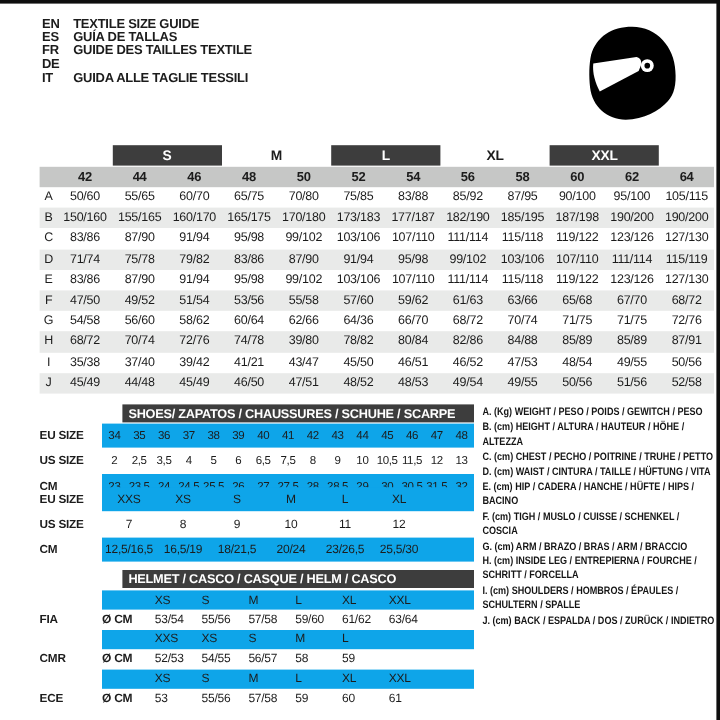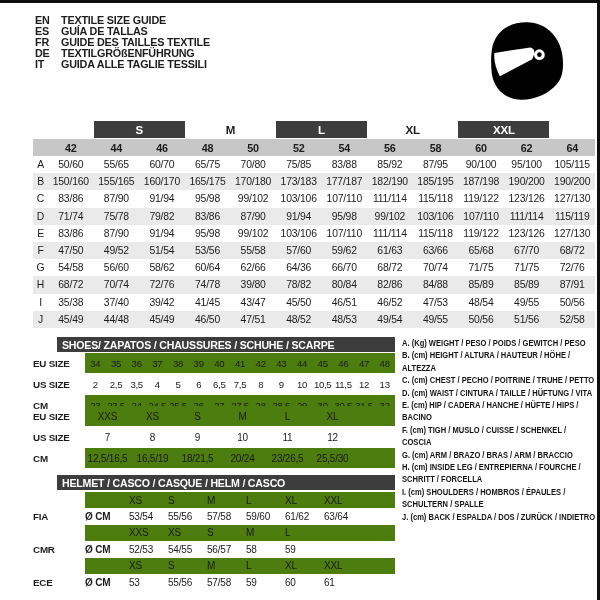--- a/index.html
+++ b/index.html
@@ -4,46 +4,46 @@
 <style>
   *{box-sizing:border-box;margin:0;padding:0}
   html,body{background:#fff}
   body{width:600px;height:600px;font-family:"Liberation Sans",sans-serif;color:#1c1c1c}
   .page{position:relative;width:600px;height:600px;background:#fff;overflow:hidden}
   .top-rule{position:absolute;left:0;top:0;width:600px;height:3px;background:#0e0e0e}
   .right-rule{position:absolute;right:0;top:0;width:3px;height:600px;background:#0e0e0e}
 
   
   .lang-list{position:absolute;left:35px;top:14px}
-  .lang-row{display:flex;height:11.2px;align-items:center;font-weight:bold;font-size:10.8px;letter-spacing:-0.2px;white-space:nowrap}
+  .lang-row{display:flex;height:11.2px;align-items:flex-start;font-weight:bold;font-size:10.8px;letter-spacing:-0.2px;white-space:nowrap}
   .lang-code{width:26px;flex:0 0 26px}
 
   
   .helmet-badge{position:absolute;left:480px;top:16px;width:90px;height:90px}
   .helmet-badge svg{width:100%;height:100%;display:block}
 
   
   .main-table{position:absolute;left:33px;top:121px;width:562px;font-size:10.4px;letter-spacing:-0.2px}
   .mt-grid{display:grid;grid-template-columns:15px repeat(12,1fr)}
   .mt-bars{height:17px;margin-bottom:1px}
   .size-bar{grid-row:1;display:flex;align-items:center;justify-content:center;font-weight:bold;font-size:11.5px}
   .size-bar.dark{background:#3d3d3d;color:#fff}
   .mt-nums{height:17px;background:#c6c7c6;font-weight:bold;font-size:10.8px}
   .mt-nums>div,.mt-cell,.mt-letter{display:flex;align-items:center;justify-content:center;white-space:nowrap}
   .mt-row{height:17.2px}
   .mt-rows>.mt-row:nth-child(even){background:#e9eae9}
 
   
   .section{position:absolute;left:33px;width:362px;font-size:10px;letter-spacing:-0.2px}
-  .sec-title{margin-left:24px;height:15px;background:#3d3d3d;color:#fff;font-weight:bold;
+  .sec-title{margin-left:69px;height:15px;background:#3d3d3d;color:#fff;font-weight:bold;
              font-size:10.6px;display:flex;align-items:center;padding-left:5px;white-space:nowrap}
   .sec-row{display:flex;height:20px;margin-top:1px}
   .sec-label{width:52px;flex:0 0 52px;font-weight:bold;font-size:9.8px;display:flex;align-items:center}
   .sec-band{flex:1;display:grid}
-  .sec-band.shaded{background:#4d7c0f}
+  .sec-band.shaded{background:#0ea5e9}
   .sec-cell{display:flex;align-items:center;justify-content:center;white-space:nowrap}
   .sec-cell.left{justify-content:flex-start}
   .sec-cell.unit{font-weight:bold}
   .shoes-grid{grid-template-columns:repeat(15,1fr);font-size:9.6px;letter-spacing:-0.3px}
   .gloves-grid{grid-template-columns:repeat(6,45px)}
   .helmet-grid{grid-template-columns:44px repeat(6,39px)}
   .helmet-rows .sec-row{height:16.4px;margin-top:0}
   .helmet-rows{margin-top:2px}
 
   
@@ -66,21 +66,20 @@
       <div class="lang-row">
         <span class="lang-code">ES</span>
         <span>GUÍA DE TALLAS</span>
       </div>
       <div class="lang-row">
         <span class="lang-code">FR</span>
         <span>GUIDE DES TAILLES TEXTILE</span>
       </div>
       <div class="lang-row">
         <span class="lang-code">DE</span>
-        <span>TEXTILGRÖßENFÜHRUNG</span>
       </div>
       <div class="lang-row">
         <span class="lang-code">IT</span>
         <span>GUIDA ALLE TAGLIE TESSILI</span>
       </div>
     </div>
 
   <div class="helmet-badge">
     <svg viewBox="0 0 100 100" aria-hidden="true">
       <path d="M52,7 C75,7 91,26 92,48 C93,60 91,70 85,76 C77,85 63,93 46,93 C29,93 15,81 13,63 C12,53 12,42 14,33 C19,16 33,7 52,7 Z" fill="#000"></path>
@@ -232,21 +231,21 @@
           <div class="mt-cell">84/88</div>
           <div class="mt-cell">85/89</div>
           <div class="mt-cell">85/89</div>
           <div class="mt-cell">87/91</div>
         </div>
         <div class="mt-grid mt-row">
           <div class="mt-letter">I</div>
           <div class="mt-cell">35/38</div>
           <div class="mt-cell">37/40</div>
           <div class="mt-cell">39/42</div>
-          <div class="mt-cell">41/45</div>
+          <div class="mt-cell">41/21</div>
           <div class="mt-cell">43/47</div>
           <div class="mt-cell">45/50</div>
           <div class="mt-cell">46/51</div>
           <div class="mt-cell">46/52</div>
           <div class="mt-cell">47/53</div>
           <div class="mt-cell">48/54</div>
           <div class="mt-cell">49/55</div>
           <div class="mt-cell">50/56</div>
         </div>
         <div class="mt-grid mt-row">

